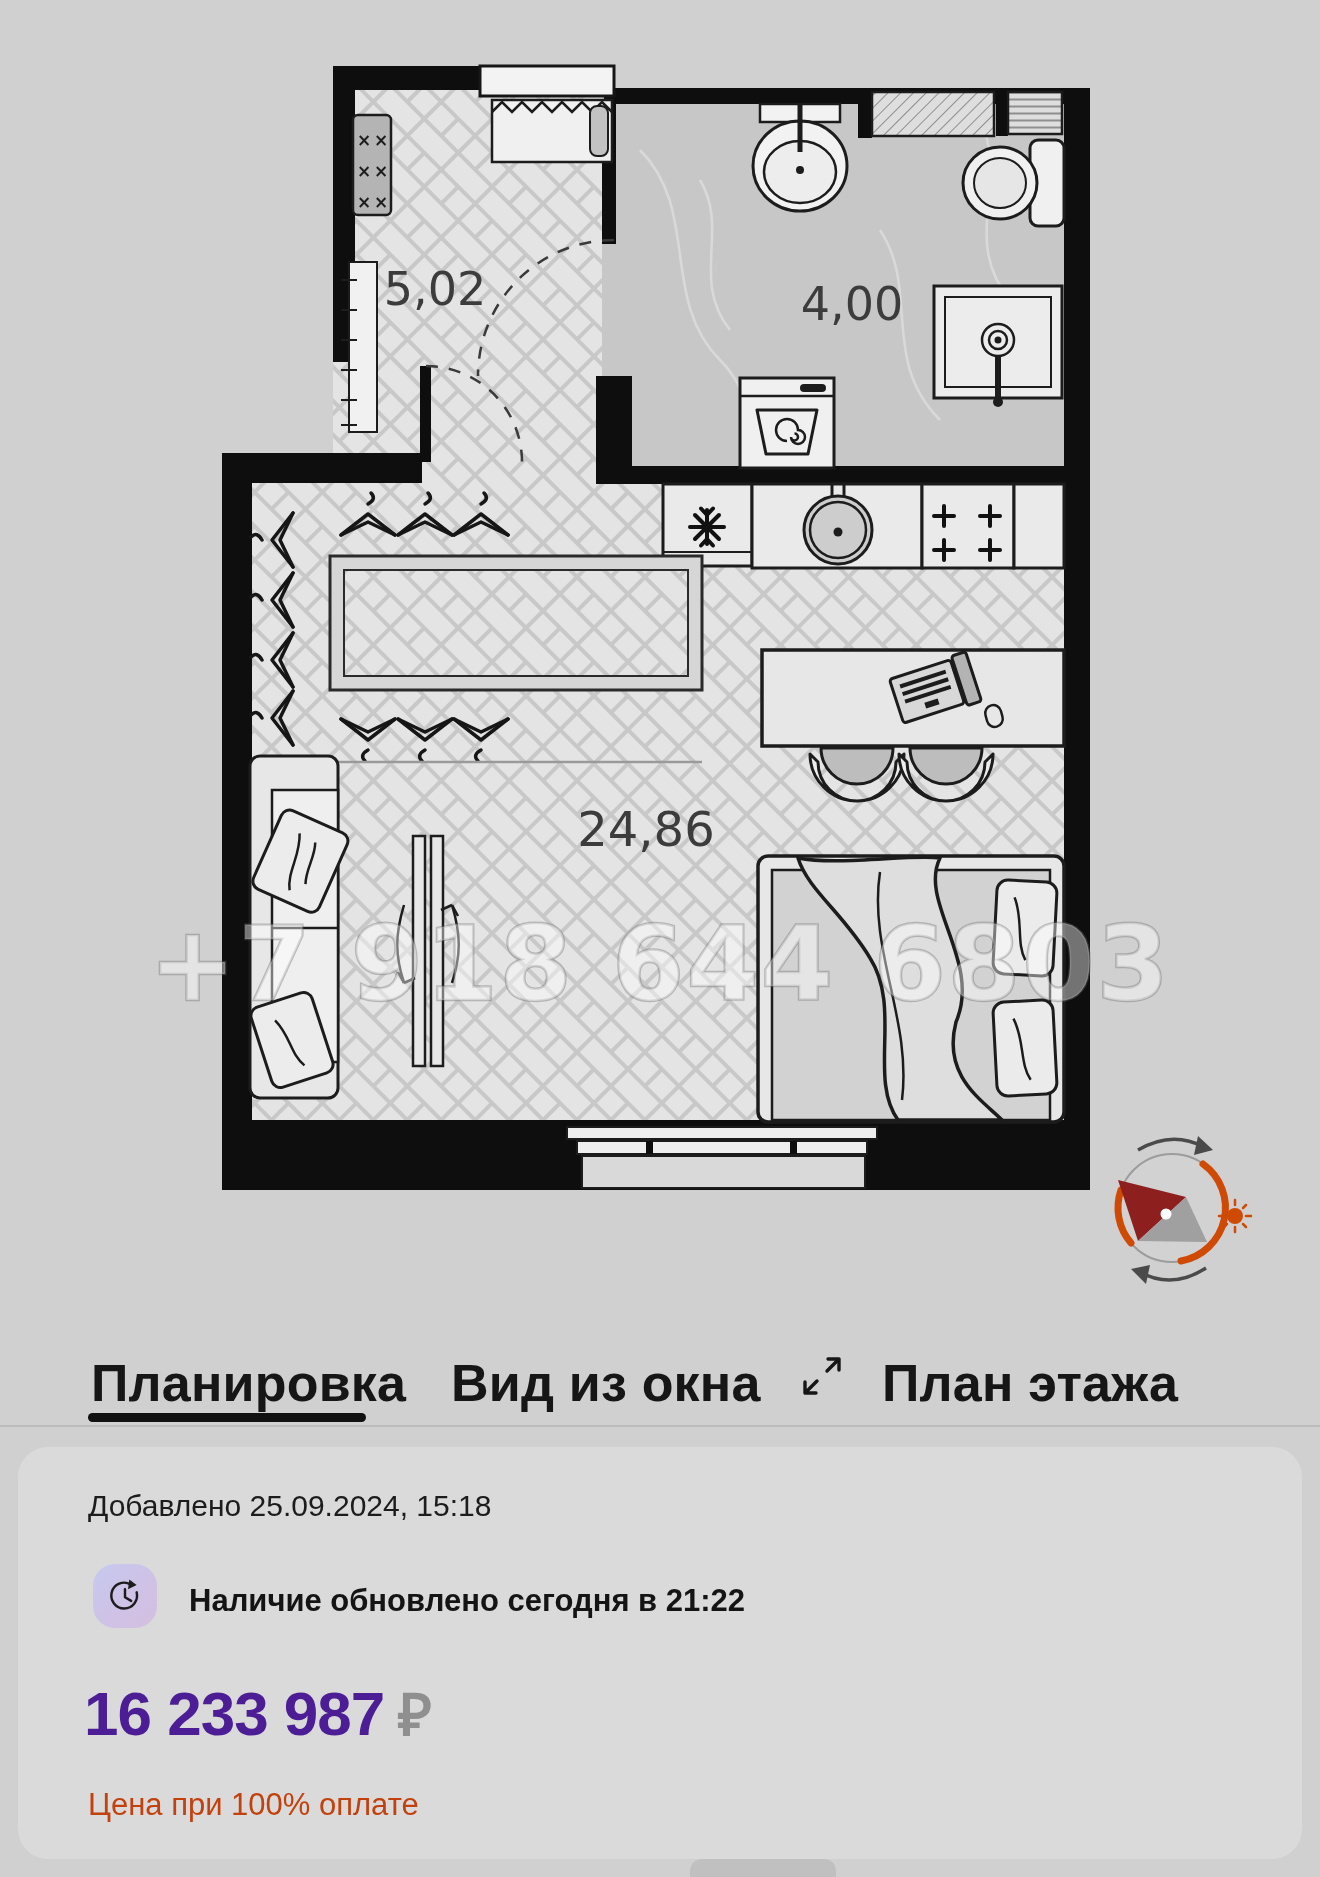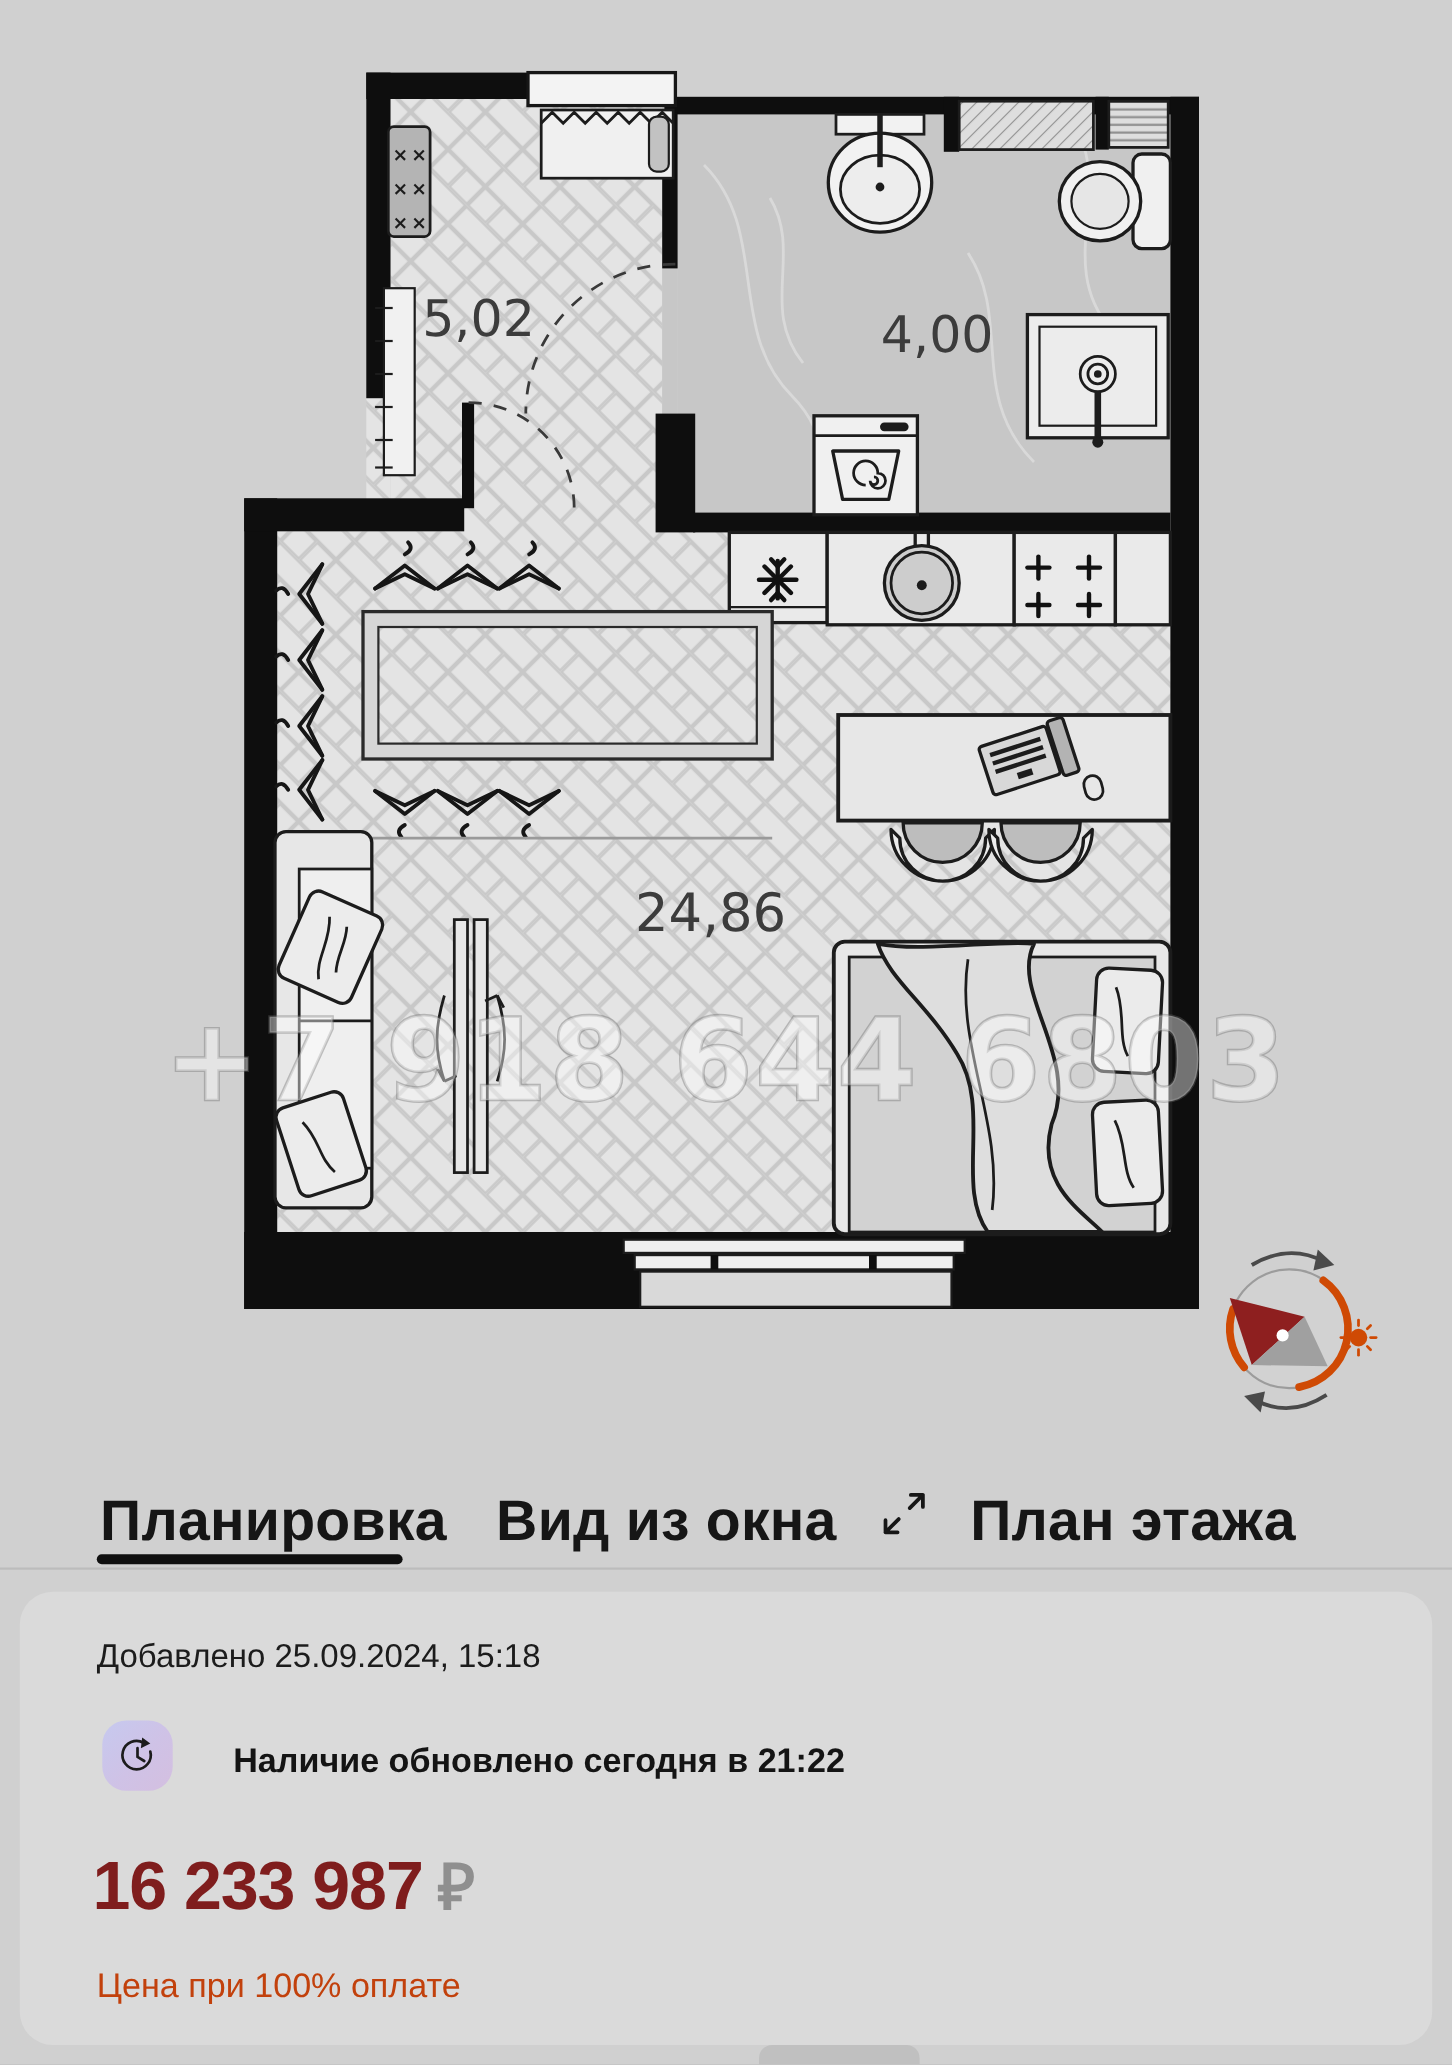--- a/index.html
+++ b/index.html
@@ -13,23 +13,23 @@
        letter-spacing:.2px;cursor:pointer;}
   .tab-underline{position:absolute;left:88px;top:1413px;width:278px;height:9px;background:#101010;border-radius:5px;}
   .tabs-divider{position:absolute;left:0;top:1425px;width:1320px;height:2px;background:#bcbcbc;}
   .expand-btn{position:absolute;left:798px;top:1352px;width:48px;height:48px;background:none;border:none;padding:0;cursor:pointer;}
   
   .card{position:absolute;left:18px;top:1447px;width:1284px;height:412px;background:#dadada;border-radius:30px;}
   .added{position:absolute;left:70px;top:42px;font-size:30px;font-weight:500;color:#1c1c1c;}
   .badge{position:absolute;left:75px;top:117px;width:64px;height:64px;border-radius:22px;
          background:linear-gradient(135deg,#c6c9ef 0%,#cfc2e6 55%,#d4bfe0 100%);
          display:flex;align-items:center;justify-content:center;}
-  .avail{position:absolute;left:194px;top:136px;font-size:31px;font-weight:700;color:#141414;}
+  .avail{position:absolute;left:171px;top:136px;font-size:31px;font-weight:700;color:#141414;}
   .price-row{position:absolute;left:66px;top:226px;display:flex;align-items:baseline;}
-  .price{font-size:62px;font-weight:900;color:#7f1d1d;letter-spacing:-1px;}
+  .price{font-size:62px;font-weight:900;color:#4c1d95;letter-spacing:-1px;}
   .currency{font-size:58px;font-weight:700;color:#8f8f8f;margin-left:14px;}
   .note{position:absolute;left:70px;top:340px;font-size:31px;font-weight:500;color:#c2410c;}
   .bottom-pill{position:absolute;left:690px;top:1859px;width:146px;height:18px;background:#c0c0c0;
                border-radius:12px 12px 0 0;}
 </style>
 </head>
 <body>
 
 <div class="page">
 

